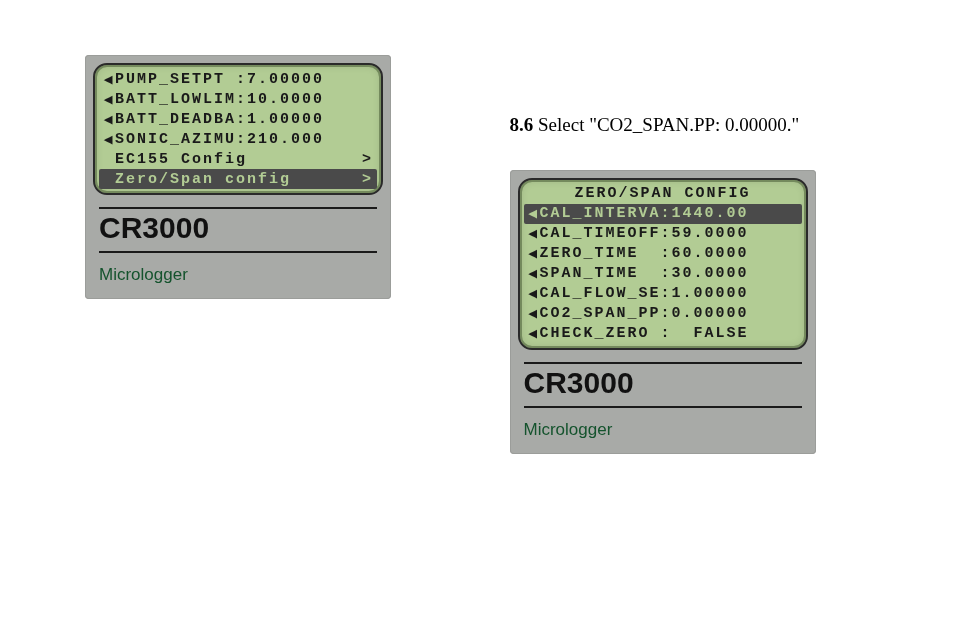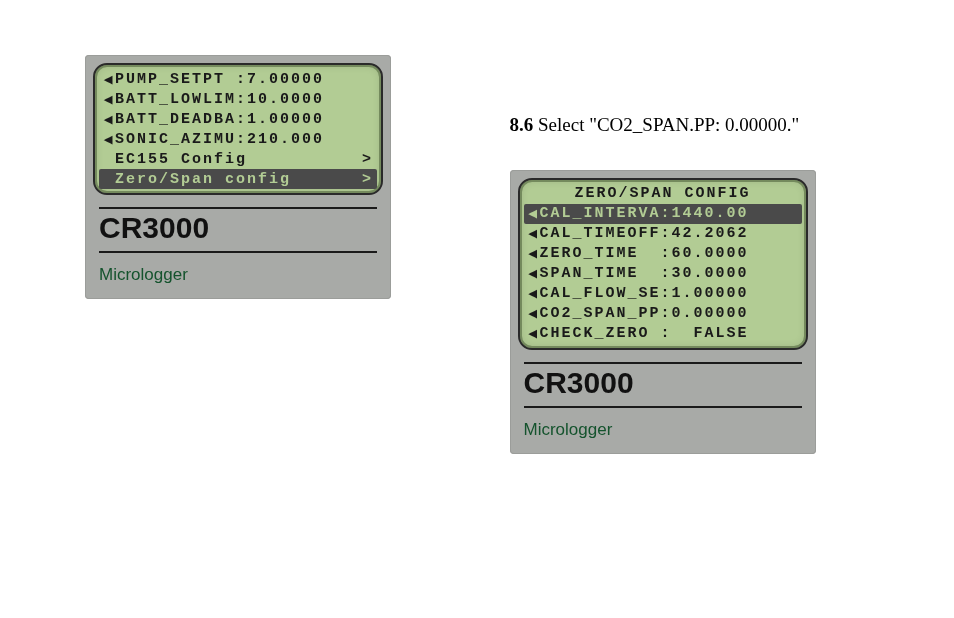--- a/index.html
+++ b/index.html
@@ -146,21 +146,21 @@
 
       <div class="device" style="margin-top:30px;">
         <div class="lcd">
           <div class="row center">
             <span>ZERO/SPAN CONFIG</span>
           </div>
           <div class="row sel">
             <span class="tri">◀</span><span class="label">CAL_INTERVA</span><span>:</span><span class="val">1440.00</span>
           </div>
           <div class="row">
-            <span class="tri">◀</span><span class="label">CAL_TIMEOFF</span><span>:</span><span class="val">42.2062</span>
+            <span class="tri">◀</span><span class="label">CAL_TIMEOFF</span><span>:</span><span class="val">59.0000</span>
           </div>
           <div class="row">
             <span class="tri">◀</span><span class="label">ZERO_TIME  </span><span>:</span><span class="val">60.0000</span>
           </div>
           <div class="row">
             <span class="tri">◀</span><span class="label">SPAN_TIME  </span><span>:</span><span class="val">30.0000</span>
           </div>
           <div class="row">
             <span class="tri">◀</span><span class="label">CAL_FLOW_SE</span><span>:</span><span class="val">1.00000</span>
           </div>

